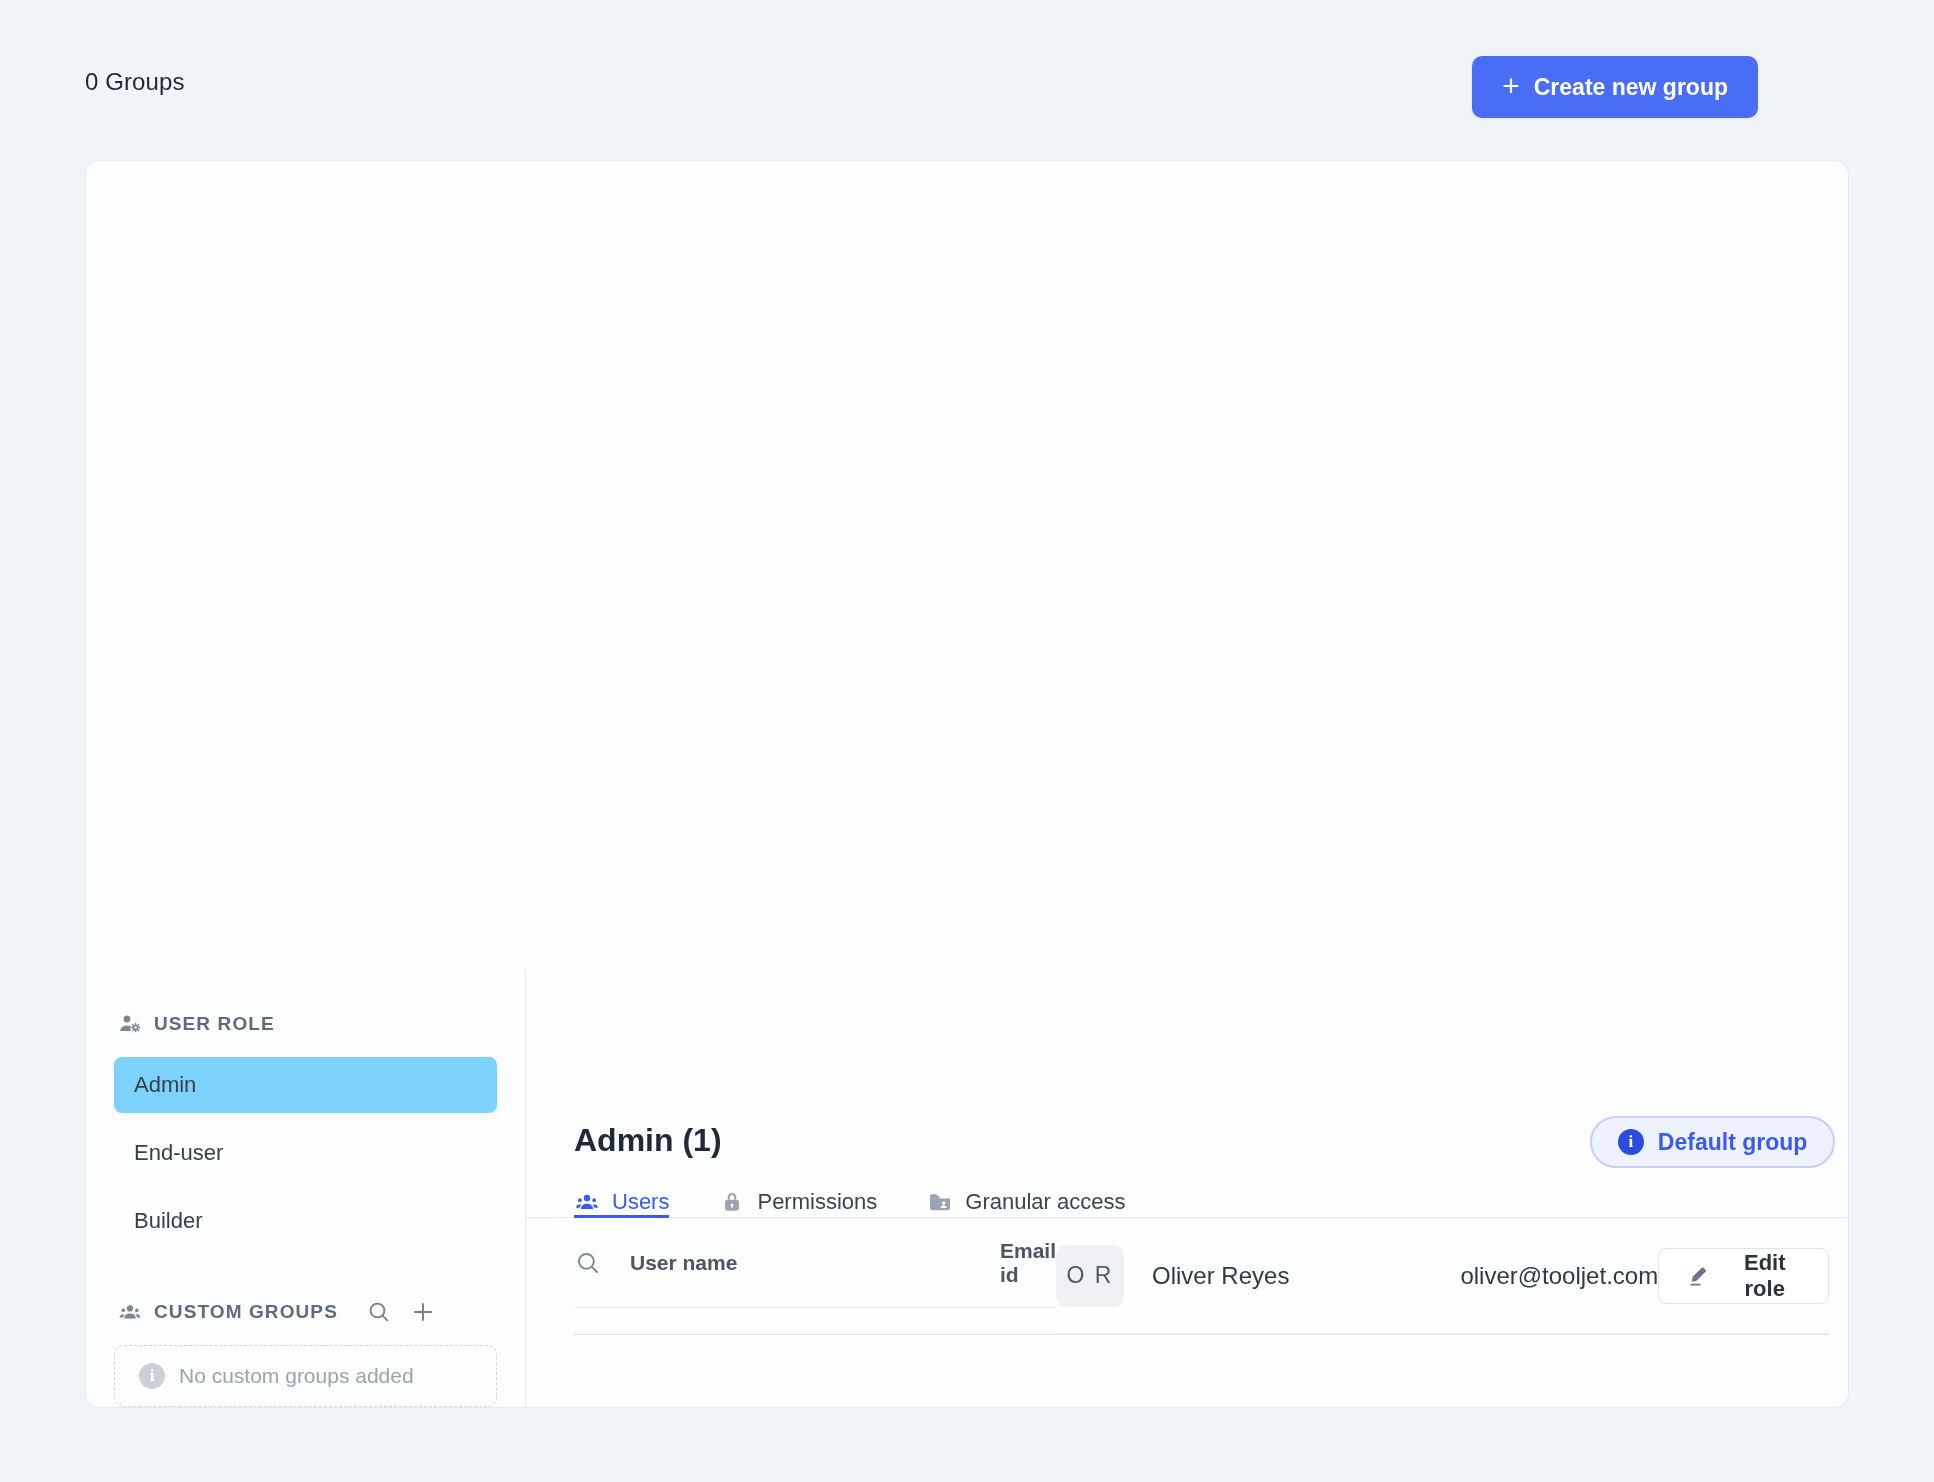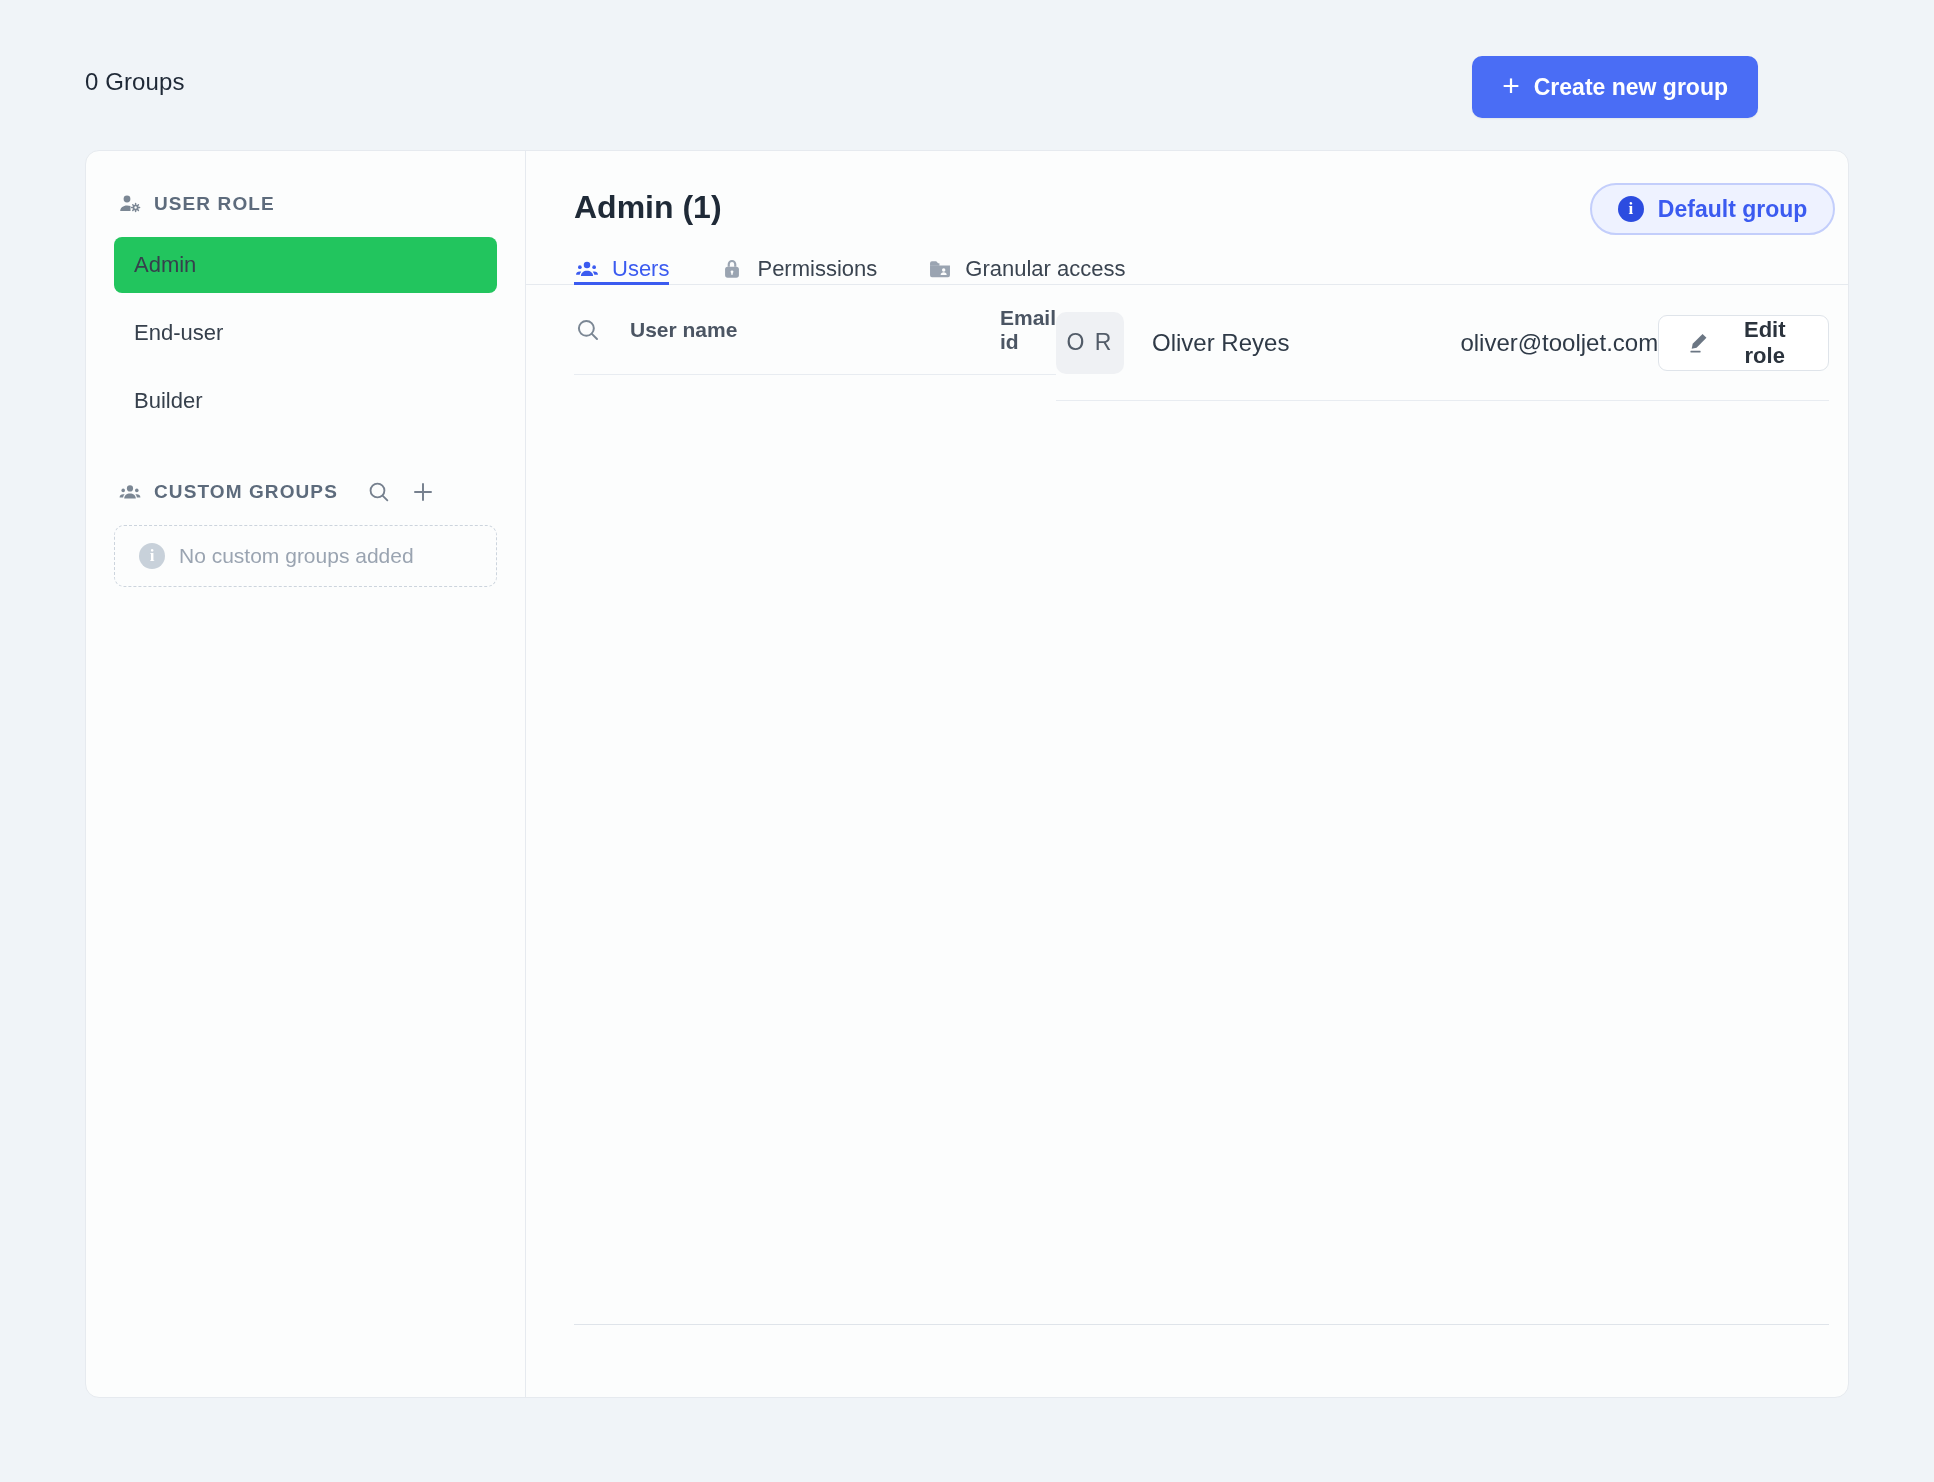--- a/index.html
+++ b/index.html
@@ -27,27 +27,28 @@
     border: none; border-radius: 10px;
     font-size: 23px; font-weight: bold;
     font-family: "Liberation Sans", sans-serif;
     cursor: pointer;
     box-shadow: 0 1px 2px rgba(0,0,0,.06);
   }
   .plus-glyph { font-size: 30px; font-weight: 400; line-height: 1; margin-top: -3px; }
 
   
   .card {
-    position: absolute; left: 85px; top: 150px;
+    position: absolute; left: 85px; top: 160px;
     width: 1764px; height: 1248px;
     background: #fcfdfd;
     border: 1px solid #e6eaef;
     border-radius: 14px;
     display: flex;
     overflow: hidden;
+    align-items: flex-end;
   }
 
   
   .sidebar {
     width: 440px; flex: 0 0 440px;
     border-right: 1px solid #e6eaef;
     padding: 36px 28px 0 28px;
   }
   .section-head {
     display: flex; align-items: center; gap: 12px;
@@ -67,21 +68,21 @@
   }
   .icon-btn svg { width: 26px; height: 26px; display: block; }
 
   .role-list { margin-top: 8px; }
   .role-item {
     height: 56px; display: flex; align-items: center;
     padding: 0 20px; border-radius: 8px;
     font-size: 22px; color: #36404c;
     cursor: pointer; margin-bottom: 12px;
   }
-  .role-item.selected { background: #22c55e; }
+  .role-item.selected { background: #7dd3fc; }
 
   .custom-head { margin-top: 46px; }
   .empty-box {
     margin-top: 14px;
     height: 62px;
     border: 1px dashed #ccd4dd;
     border-radius: 10px;
     display: flex; align-items: center; gap: 14px;
     padding: 0 24px;
   }

